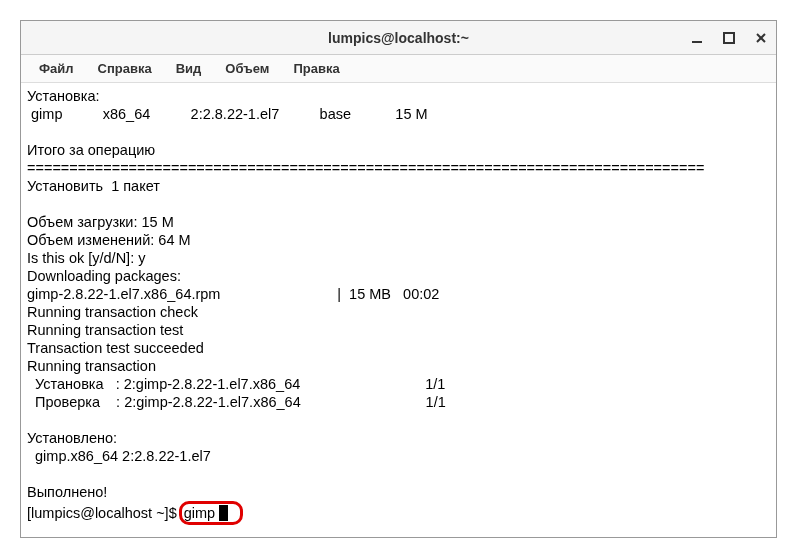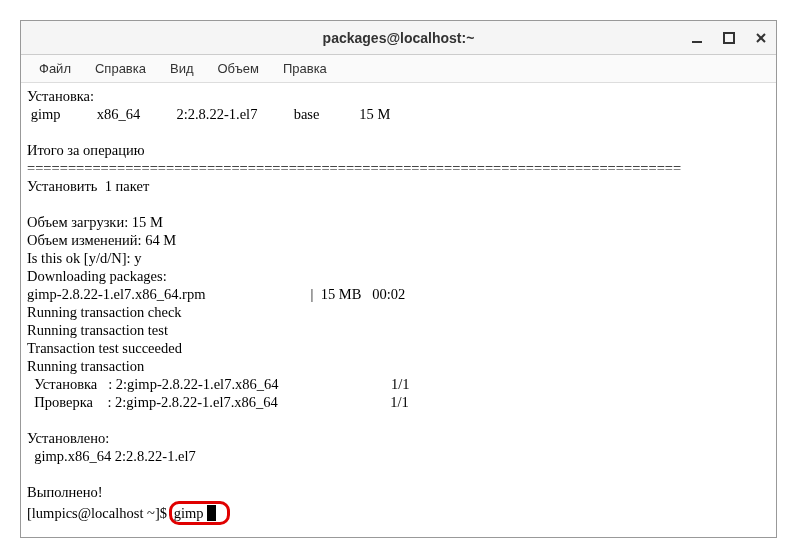--- a/index.html
+++ b/index.html
@@ -57,26 +57,27 @@
       display: flex;
       align-items: center;
       padding: 0 8px;
       gap: 4px;
     }
     .menu-item {
       padding: 4px 10px;
       font-size: 13px;
       color: #333;
       cursor: pointer;
+      font-weight: bold;
     }
     .terminal-body {
       flex: 1;
       background: #fff;
       padding: 4px 6px;
-      font-family: Liberation Serif, serif;
+      font-family: Liberation Sans, sans-serif;
       font-size: 14.5px;
       line-height: 18px;
       color: #000;
       white-space: pre;
       overflow: hidden;
     }
     .prompt-line {
       display: inline;
     }
     .highlight-box {
@@ -92,21 +93,21 @@
       height: 16px;
       background: #000;
       vertical-align: text-bottom;
     }
   </style>
 </head>
 <body>
 
 <div class="window">
   <div class="titlebar">
-    <span class="title">packages@localhost:~</span>
+    <span class="title">lumpics@localhost:~</span>
     <div class="window-controls">
       <span class="win-btn">
         <svg width="12" height="12" viewBox="0 0 12 12">
             <rect x="1" y="9" width="10" height="2" fill="#333"></rect>
           </svg>
       </span>
       <span class="win-btn">
         <svg width="12" height="12" viewBox="0 0 12 12">
             <rect x="1" y="1" width="10" height="10" fill="none" stroke="#333" stroke-width="2"></rect>
           </svg>

